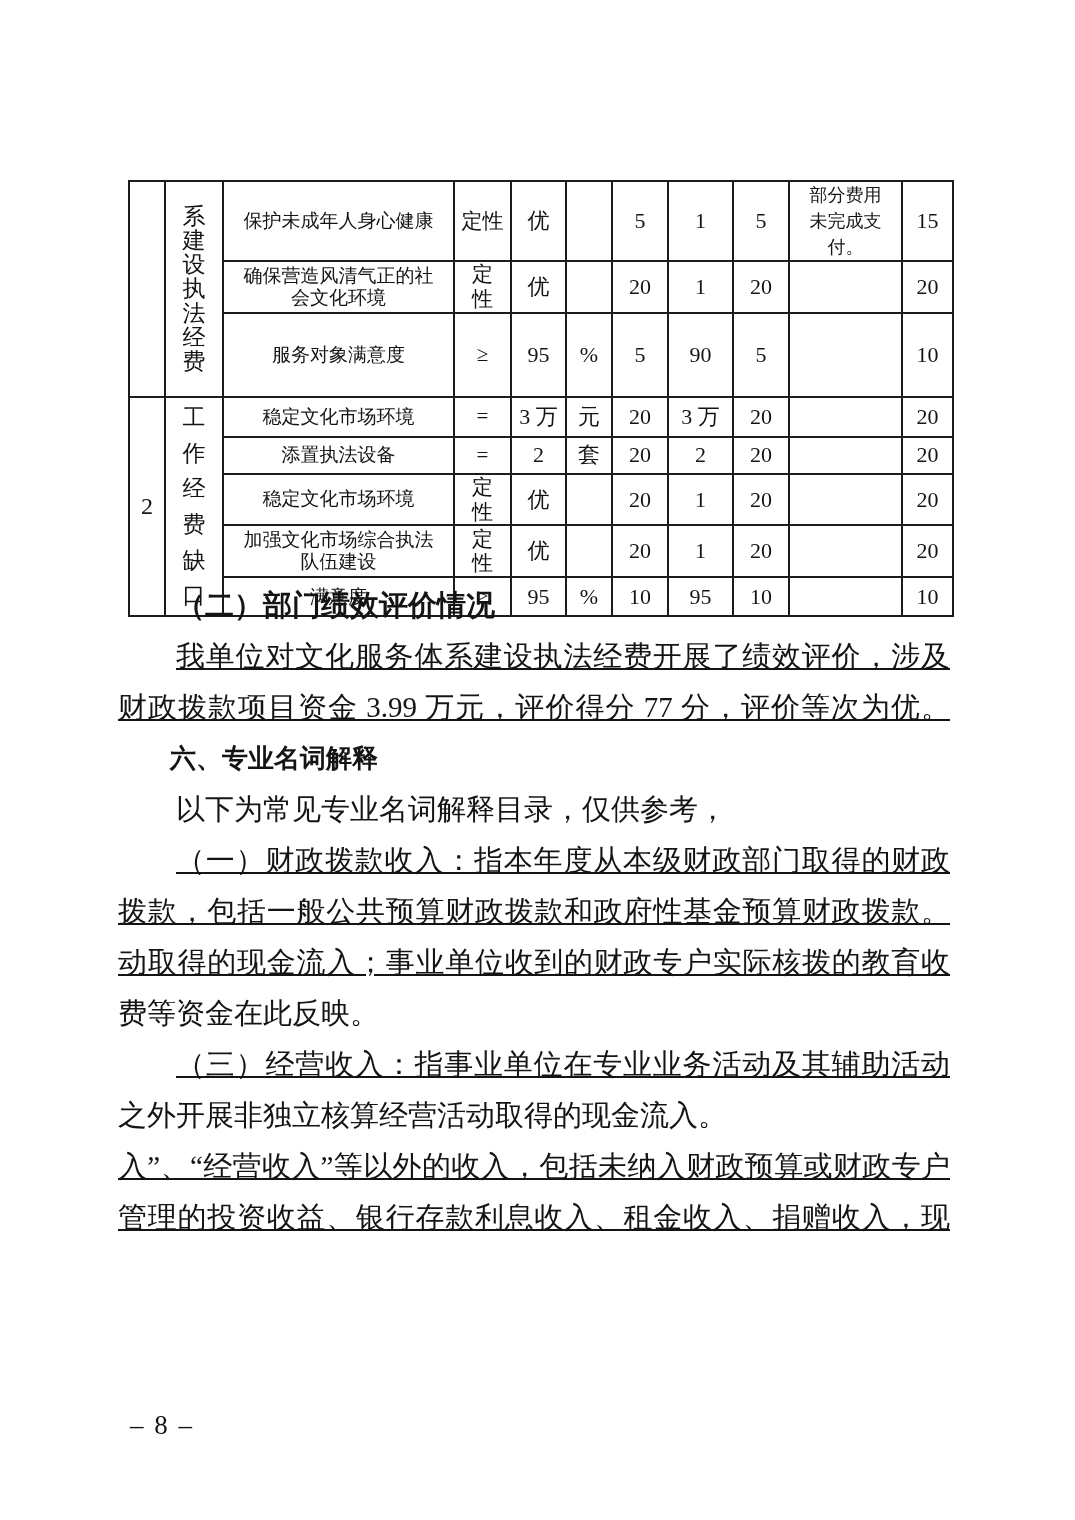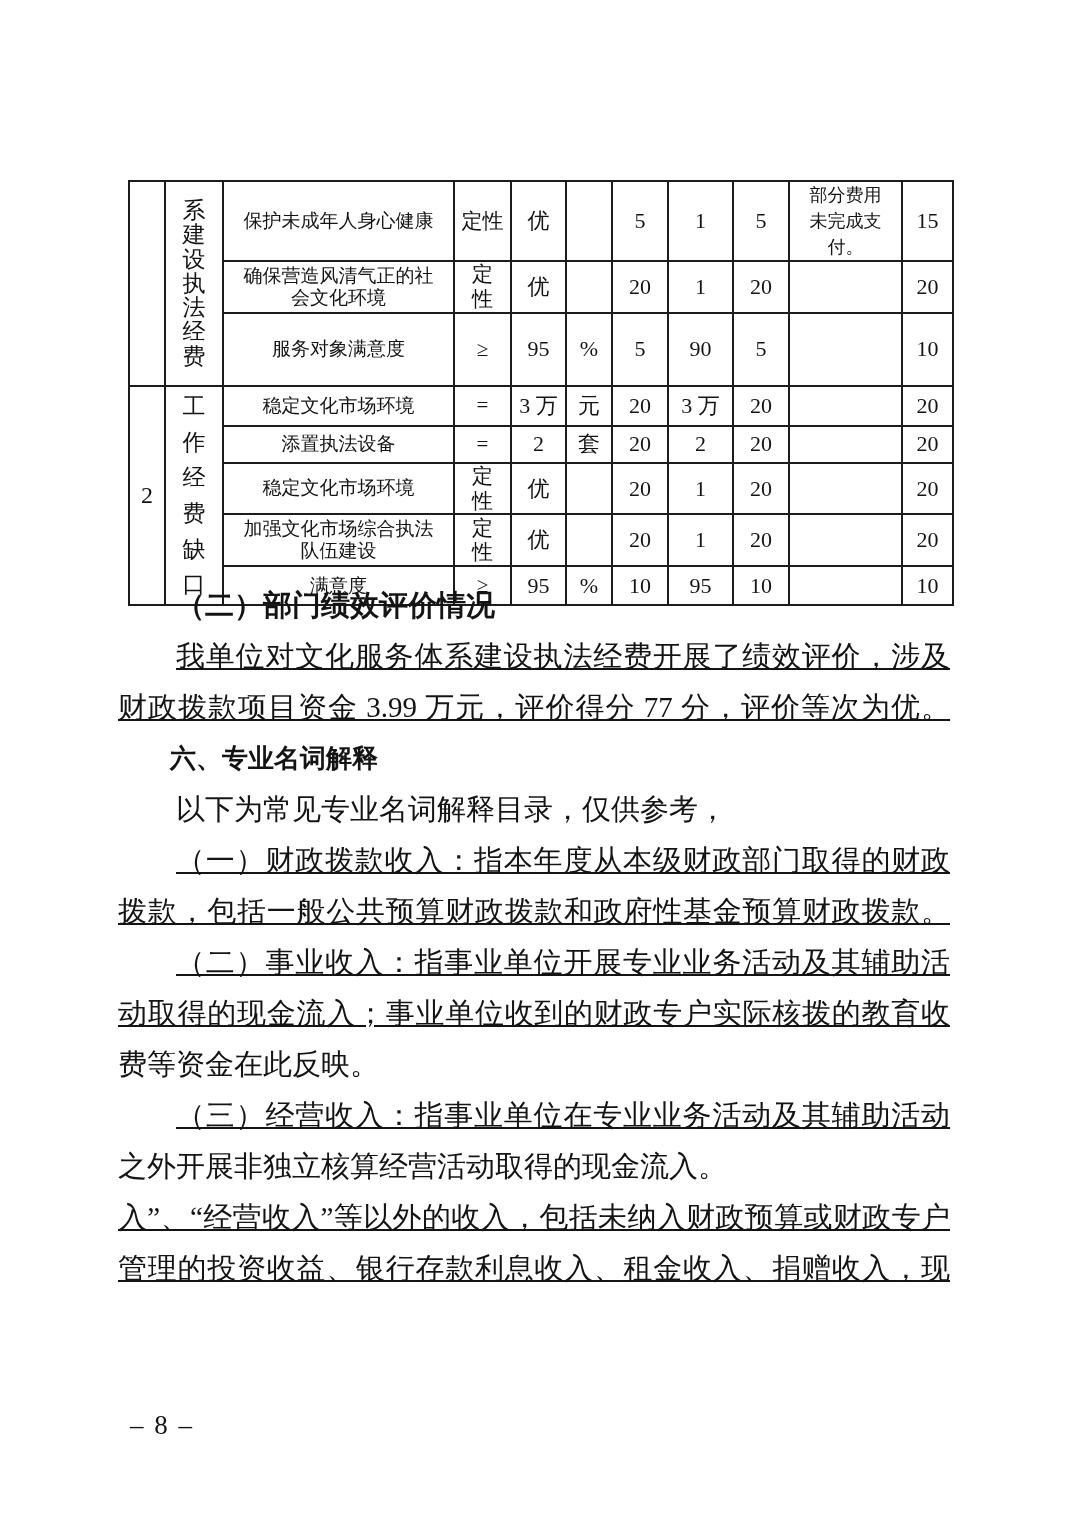--- a/index.html
+++ b/index.html
@@ -16,21 +16,21 @@
     border-collapse:collapse;table-layout:fixed;
   }
   #perf-table td{
     border:2px solid #1c1c1c;
     text-align:center;vertical-align:middle;
     padding:0 2px;font-size:22px;line-height:1.18;
     white-space:pre-line;overflow:hidden;
   }
   #perf-table tbody tr:nth-child(1){height:52px;}
   #perf-table tbody tr:nth-child(2){height:50px;}
-  #perf-table tbody tr:nth-child(3){height:73px;}
+  #perf-table tbody tr:nth-child(3){height:84px;}
   #perf-table tbody tr:nth-child(4){height:40px;}
   #perf-table tbody tr:nth-child(5){height:37px;}
   #perf-table tbody tr:nth-child(6){height:44px;}
   #perf-table tbody tr:nth-child(7){height:52px;}
   #perf-table tbody tr:nth-child(8){height:39px;}
 
   #perf-table td.seq-cell{font-size:24px;}
   #perf-table td.cat-cell{padding:0;}
   .v-wrap{
     display:flex;flex-direction:column;justify-content:space-around;
@@ -201,21 +201,20 @@
         <div class="line first">六、专业名词解释</div>
       </div>
       <div class="para body">
         <div class="line first">以下为常见专业名词解释目录，仅供参考，</div>
       </div>
       <div class="para body">
         <div class="line first fill wrapok">（一）财政拨款收入：指本年度从本级财政部门取得的财政</div>
         <div class="line fill wrapok">拨款，包括一般公共预算财政拨款和政府性基金预算财政拨款。</div>
       </div>
       <div class="para body">
-        <div class="line first fill wrapok">（二）事业收入：指事业单位开展专业业务活动及其辅助活</div>
         <div class="line fill wrapok">动取得的现金流入；事业单位收到的财政专户实际核拨的教育收</div>
         <div class="line">费等资金在此反映。</div>
       </div>
       <div class="para body">
         <div class="line first fill wrapok">（三）经营收入：指事业单位在专业业务活动及其辅助活动</div>
         <div class="line">之外开展非独立核算经营活动取得的现金流入。</div>
       </div>
       <div class="para body">
         <div class="line fill wrapok">入”、“经营收入”等以外的收入，包括未纳入财政预算或财政专户</div>
         <div class="line fill wrapok">管理的投资收益、银行存款利息收入、租金收入、捐赠收入，现</div>

